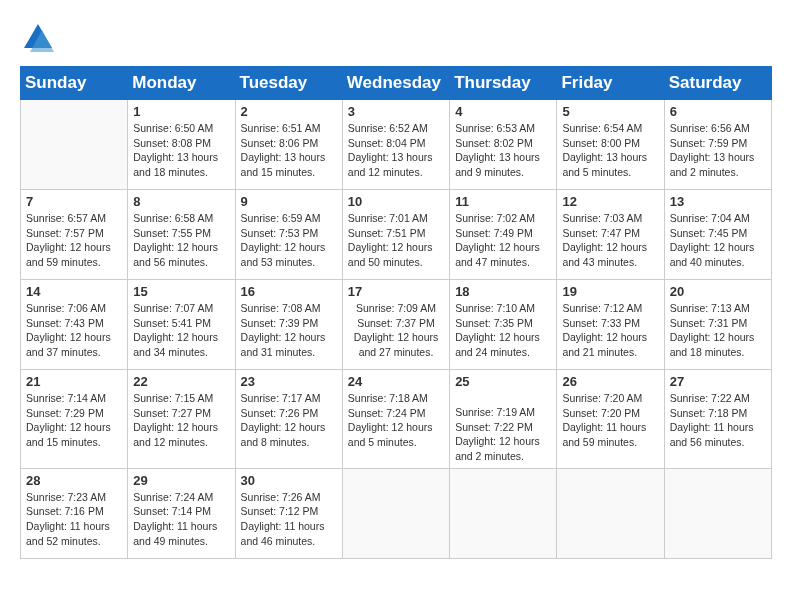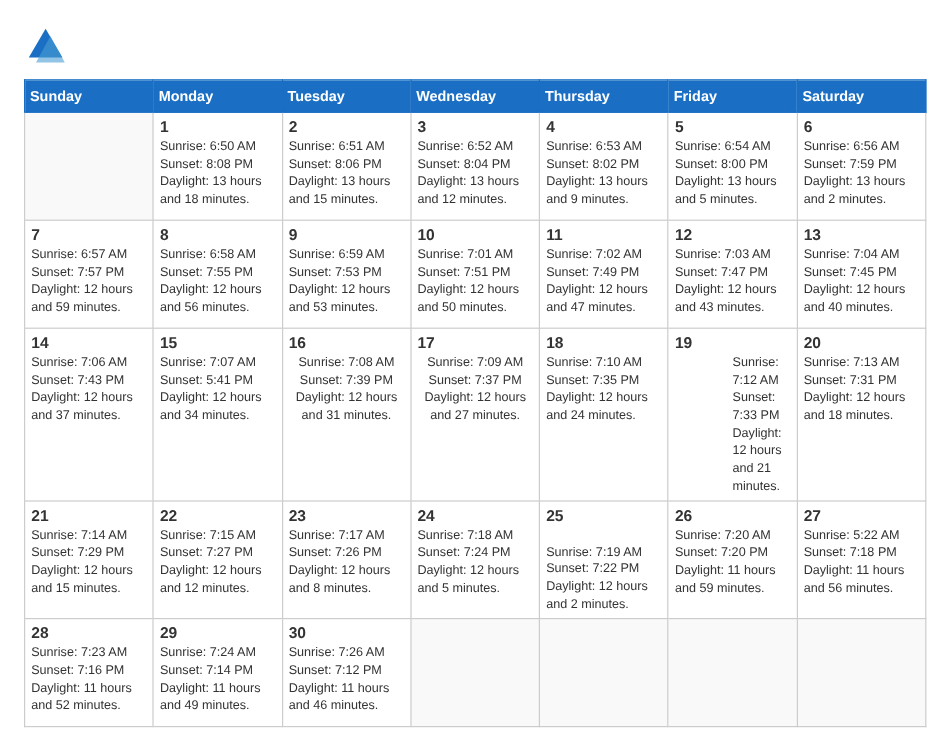--- a/index.html
+++ b/index.html
@@ -55,21 +55,21 @@
     .calendar {
       width: 100%;
       border-collapse: collapse;
       font-size: 11px;
     }
     .calendar thead tr th {
       background: #1a6fc4;
       color: #fff;
       padding: 6px 4px;
       text-align: left;
-      font-size: 12px;
+      font-size: 17px;
       border: 1px solid #1a6fc4;
     }
     .calendar tbody tr td {
       border: 1px solid #ccc;
       vertical-align: top;
       padding: 4px 5px;
       height: 90px;
       width: 107px;
     }
     .day-number {
@@ -227,42 +227,42 @@
         </td>
         <td>
           <span class="day-number">15</span>
           <div class="day-info" style="white-space: pre-line;">Sunrise: 7:07 AM
 Sunset: 5:41 PM
 Daylight: 12 hours
 and 34 minutes.</div>
         </td>
         <td>
           <span class="day-number">16</span>
-          <div class="day-info" style="white-space: pre-line; text-align: center;">Sunrise: 7:08 AM
+          <div class="day-info" style="white-space: pre-line;">Sunrise: 7:08 AM
 Sunset: 7:39 PM
 Daylight: 12 hours
 and 31 minutes.</div>
         </td>
         <td>
           <span class="day-number">17</span>
           <div class="day-info" style="white-space: pre-line; text-align: center;">Sunrise: 7:09 AM
 Sunset: 7:37 PM
 Daylight: 12 hours
 and 27 minutes.</div>
         </td>
         <td>
           <span class="day-number">18</span>
           <div class="day-info" style="white-space: pre-line;">Sunrise: 7:10 AM
 Sunset: 7:35 PM
 Daylight: 12 hours
 and 24 minutes.</div>
         </td>
         <td>
           <span class="day-number">19</span>
-          <div class="day-info" style="white-space: pre-line; margin-left: 48px;">Sunrise: 7:12 AM
+          <div class="day-info" style="white-space: pre-line;">Sunrise: 7:12 AM
 Sunset: 7:33 PM
 Daylight: 12 hours
 and 21 minutes.</div>
         </td>
         <td>
           <span class="day-number">20</span>
           <div class="day-info" style="white-space: pre-line;">Sunrise: 7:13 AM
 Sunset: 7:31 PM
 Daylight: 12 hours
 and 18 minutes.</div>
@@ -306,21 +306,21 @@
         </td>
         <td>
           <span class="day-number">26</span>
           <div class="day-info" style="white-space: pre-line;">Sunrise: 7:20 AM
 Sunset: 7:20 PM
 Daylight: 11 hours
 and 59 minutes.</div>
         </td>
         <td>
           <span class="day-number">27</span>
-          <div class="day-info" style="white-space: pre-line;">Sunrise: 5:22 AM
+          <div class="day-info" style="white-space: pre-line;">Sunrise: 7:22 AM
 Sunset: 7:18 PM
 Daylight: 11 hours
 and 56 minutes.</div>
         </td>
       </tr>
       <tr>
         <td>
           <span class="day-number">28</span>
           <div class="day-info" style="white-space: pre-line;">Sunrise: 7:23 AM
 Sunset: 7:16 PM

